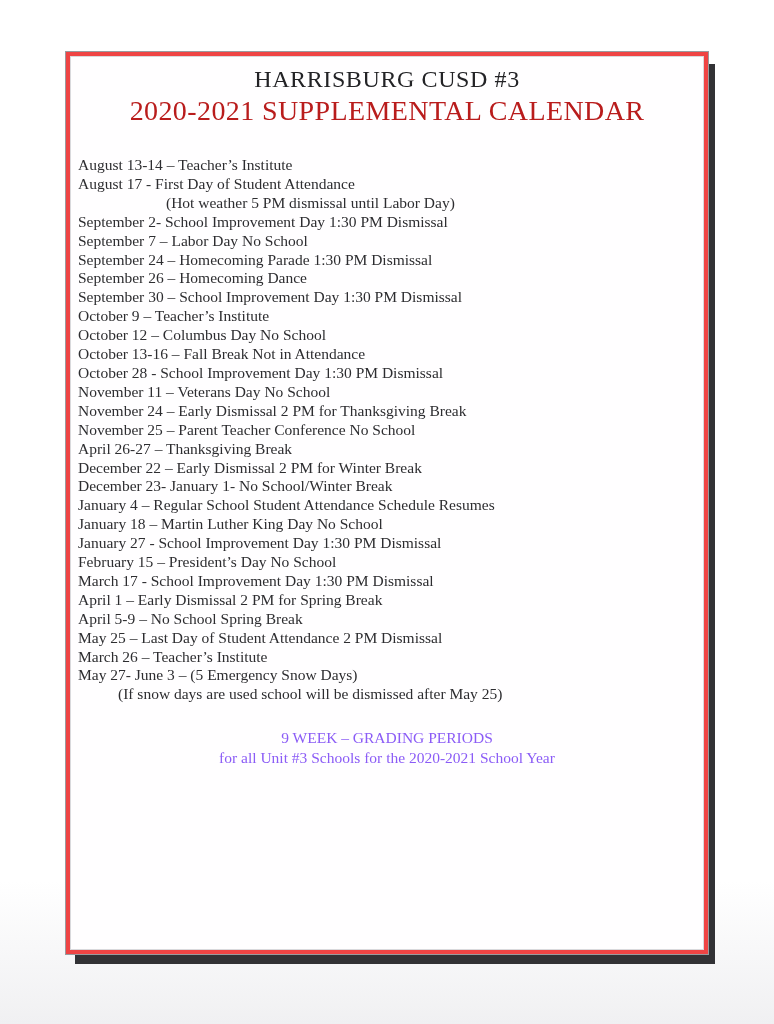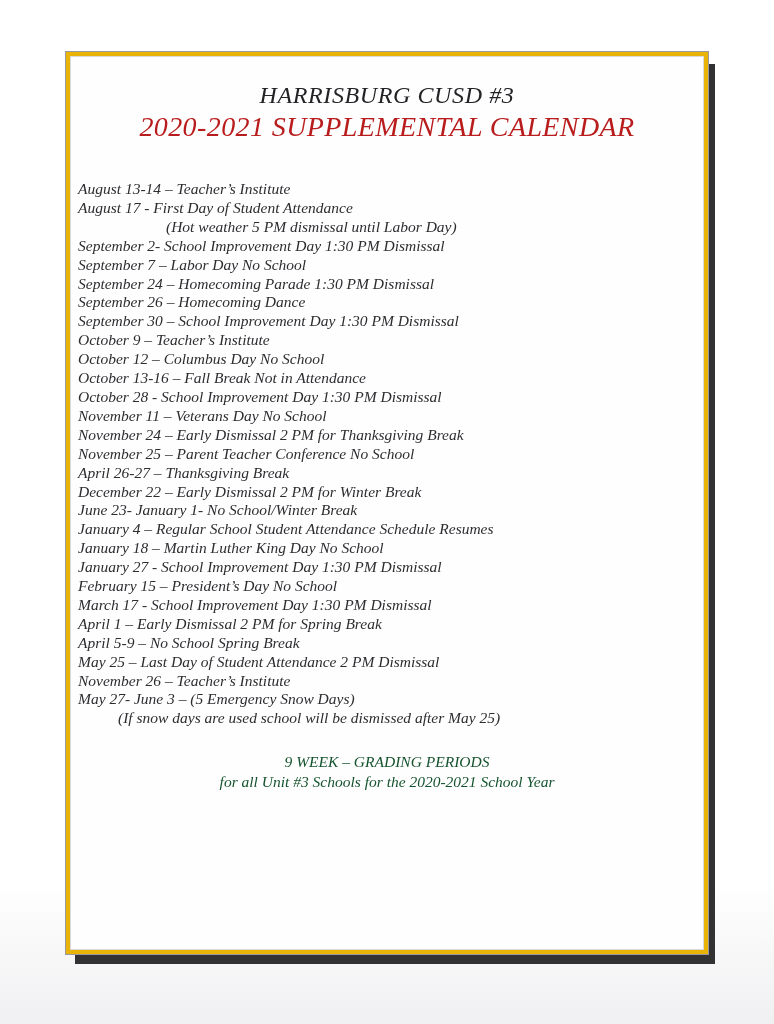--- a/index.html
+++ b/index.html
@@ -15,59 +15,58 @@
     font-family: "Liberation Serif", "DejaVu Serif", serif;
     color: #2b2b2d;
   }
   .page {
     position: absolute;
     left: 66px;
     top: 52px;
     width: 642px;
     height: 902px;
     background: #fffeff;
-    border: 4px solid #eab308;
+    border: 4px solid #ef4444;
     outline: 1px solid #9a9a9e;
     box-shadow: 8px 11px 0 -1px #323235,
                 inset 0 0 0 1px #d9d9dc;
     box-sizing: border-box;
-    padding: 22px 8px 0 8px;
-    font-style: italic;
+    padding: 6px 8px 0 8px;
   }
   .title-block {
     text-align: center;
     margin-top: 2px;
   }
   .title-line1 {
     font-size: 24px;
     line-height: 30px;
     letter-spacing: 0.6px;
     color: #232326;
   }
   .title-line2 {
     font-size: 28px;
     line-height: 34px;
     letter-spacing: 0.4px;
     color: #b91c1c;
   }
   .event-list {
-    margin-top: 36px;
+    margin-top: 28px;
     font-size: 15.5px;
     line-height: 18.9px;
   }
   .event-line {
     white-space: pre;
     color: #2d2d30;
   }
   .footer-block {
     margin-top: 24px;
     text-align: center;
     font-size: 15.5px;
     line-height: 19.5px;
-    color: #14532d;
+    color: #8b5cf6;
   }
 </style>
 </head>
 <body>
 
 <div class="page">
   <div class="title-block">
     <div class="title-line1">HARRISBURG CUSD #3</div>
     <div class="title-line2">2020-2021 SUPPLEMENTAL CALENDAR</div>
   </div>
@@ -83,30 +82,30 @@
       <div class="event-line">September 30 – School Improvement Day 1:30 PM Dismissal</div>
       <div class="event-line">October 9 – Teacher’s Institute</div>
       <div class="event-line">October 12 – Columbus Day No School</div>
       <div class="event-line">October 13-16 – Fall Break Not in Attendance</div>
       <div class="event-line">October 28 - School Improvement Day 1:30 PM Dismissal</div>
       <div class="event-line">November 11 – Veterans Day No School</div>
       <div class="event-line">November 24 – Early Dismissal 2 PM for Thanksgiving Break</div>
       <div class="event-line">November 25 – Parent Teacher Conference No School</div>
       <div class="event-line">April 26-27 – Thanksgiving Break</div>
       <div class="event-line">December 22 – Early Dismissal 2 PM for Winter Break</div>
-      <div class="event-line">June 23- January 1- No School/Winter Break</div>
+      <div class="event-line">December 23- January 1- No School/Winter Break</div>
       <div class="event-line">January 4 – Regular School Student Attendance Schedule Resumes</div>
       <div class="event-line">January 18 – Martin Luther King Day No School</div>
       <div class="event-line">January 27 - School Improvement Day 1:30 PM Dismissal</div>
       <div class="event-line">February 15 – President’s Day No School</div>
       <div class="event-line">March 17 - School Improvement Day 1:30 PM Dismissal</div>
       <div class="event-line">April 1 – Early Dismissal 2 PM for Spring Break</div>
       <div class="event-line">April 5-9 – No School Spring Break</div>
       <div class="event-line">May 25 – Last Day of Student Attendance 2 PM Dismissal</div>
-      <div class="event-line">November 26 – Teacher’s Institute</div>
+      <div class="event-line">March 26 – Teacher’s Institute</div>
       <div class="event-line">May 27- June 3 – (5 Emergency Snow Days)</div>
       <div class="event-line" style="padding-left: 40px;">(If snow days are used school will be dismissed after May 25)</div>
     </div>
 
   <div class="footer-block">
     <div>9 WEEK – GRADING PERIODS</div>
     <div>for all Unit #3 Schools for the 2020-2021 School Year</div>
   </div>
 </div>
 

